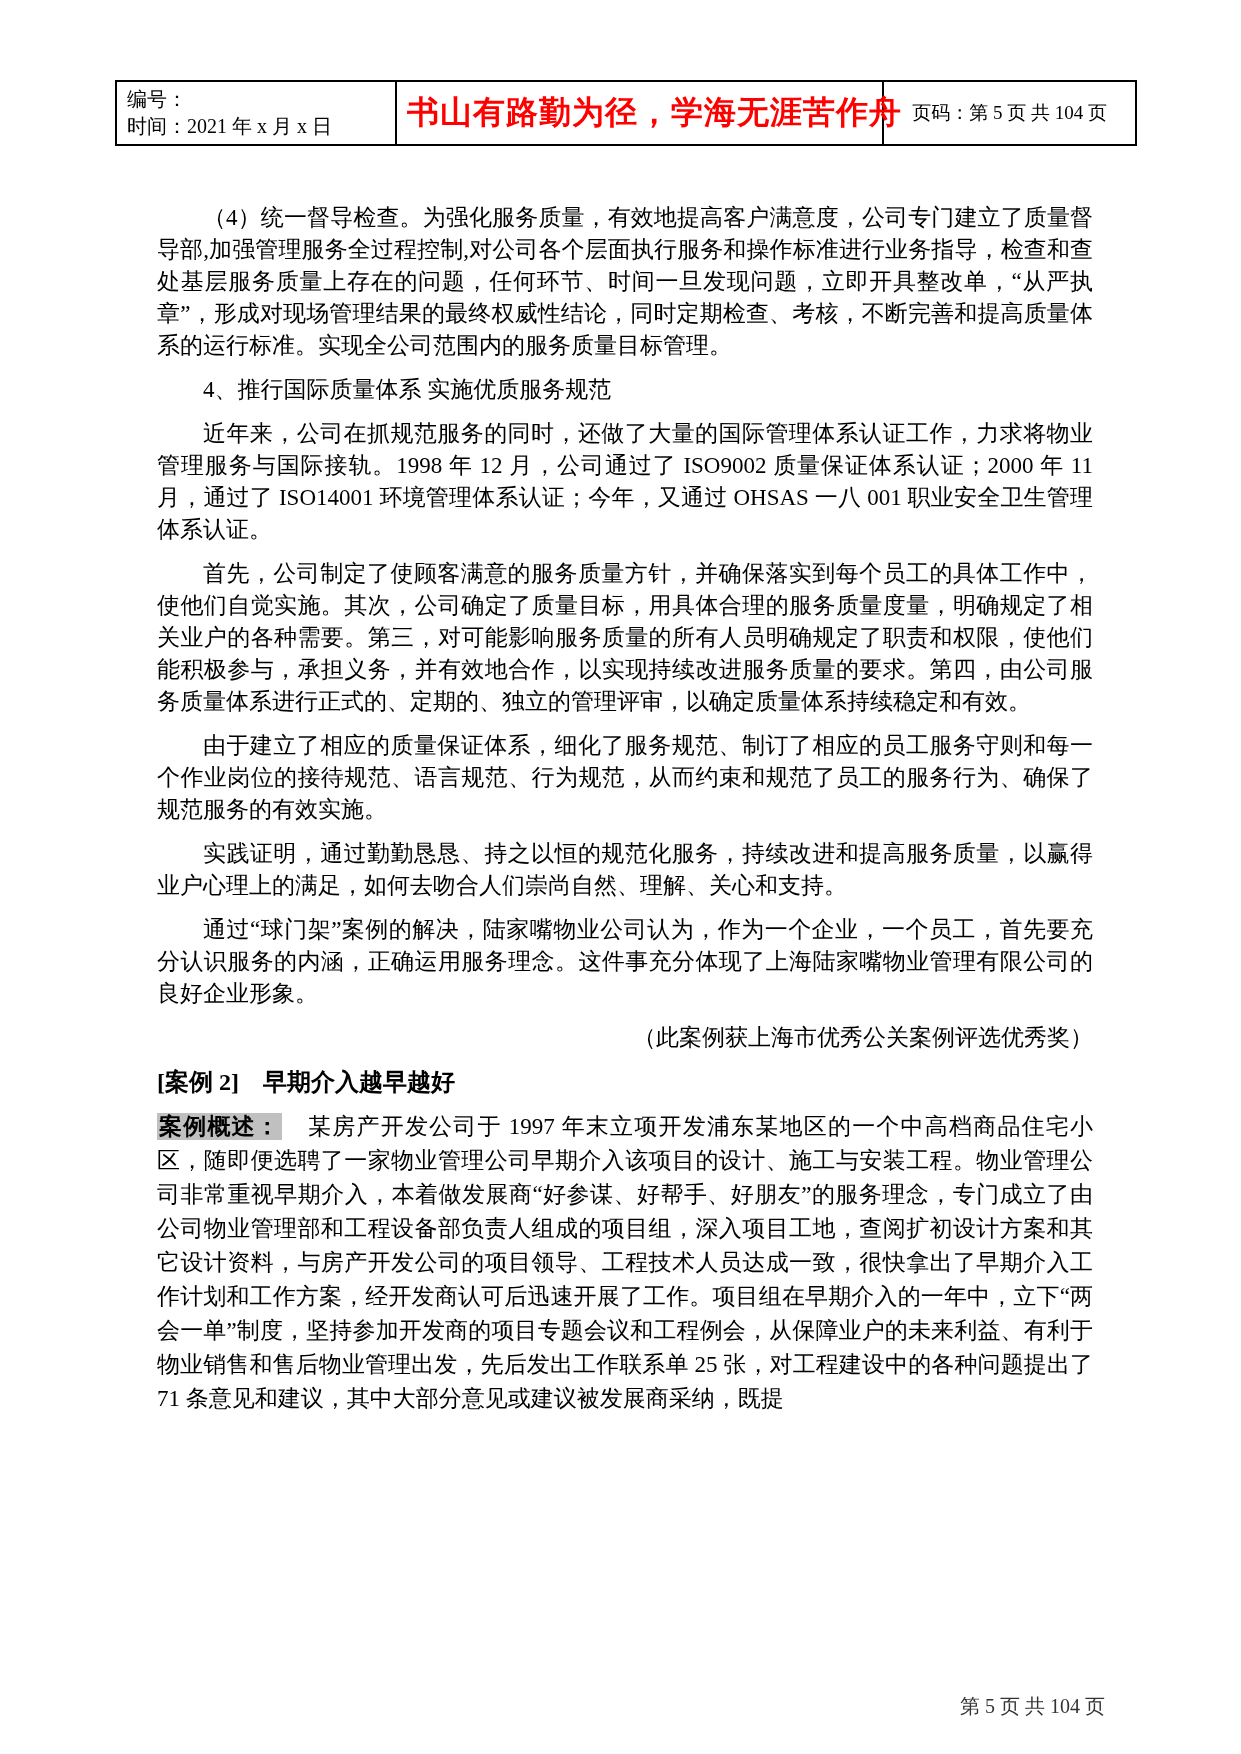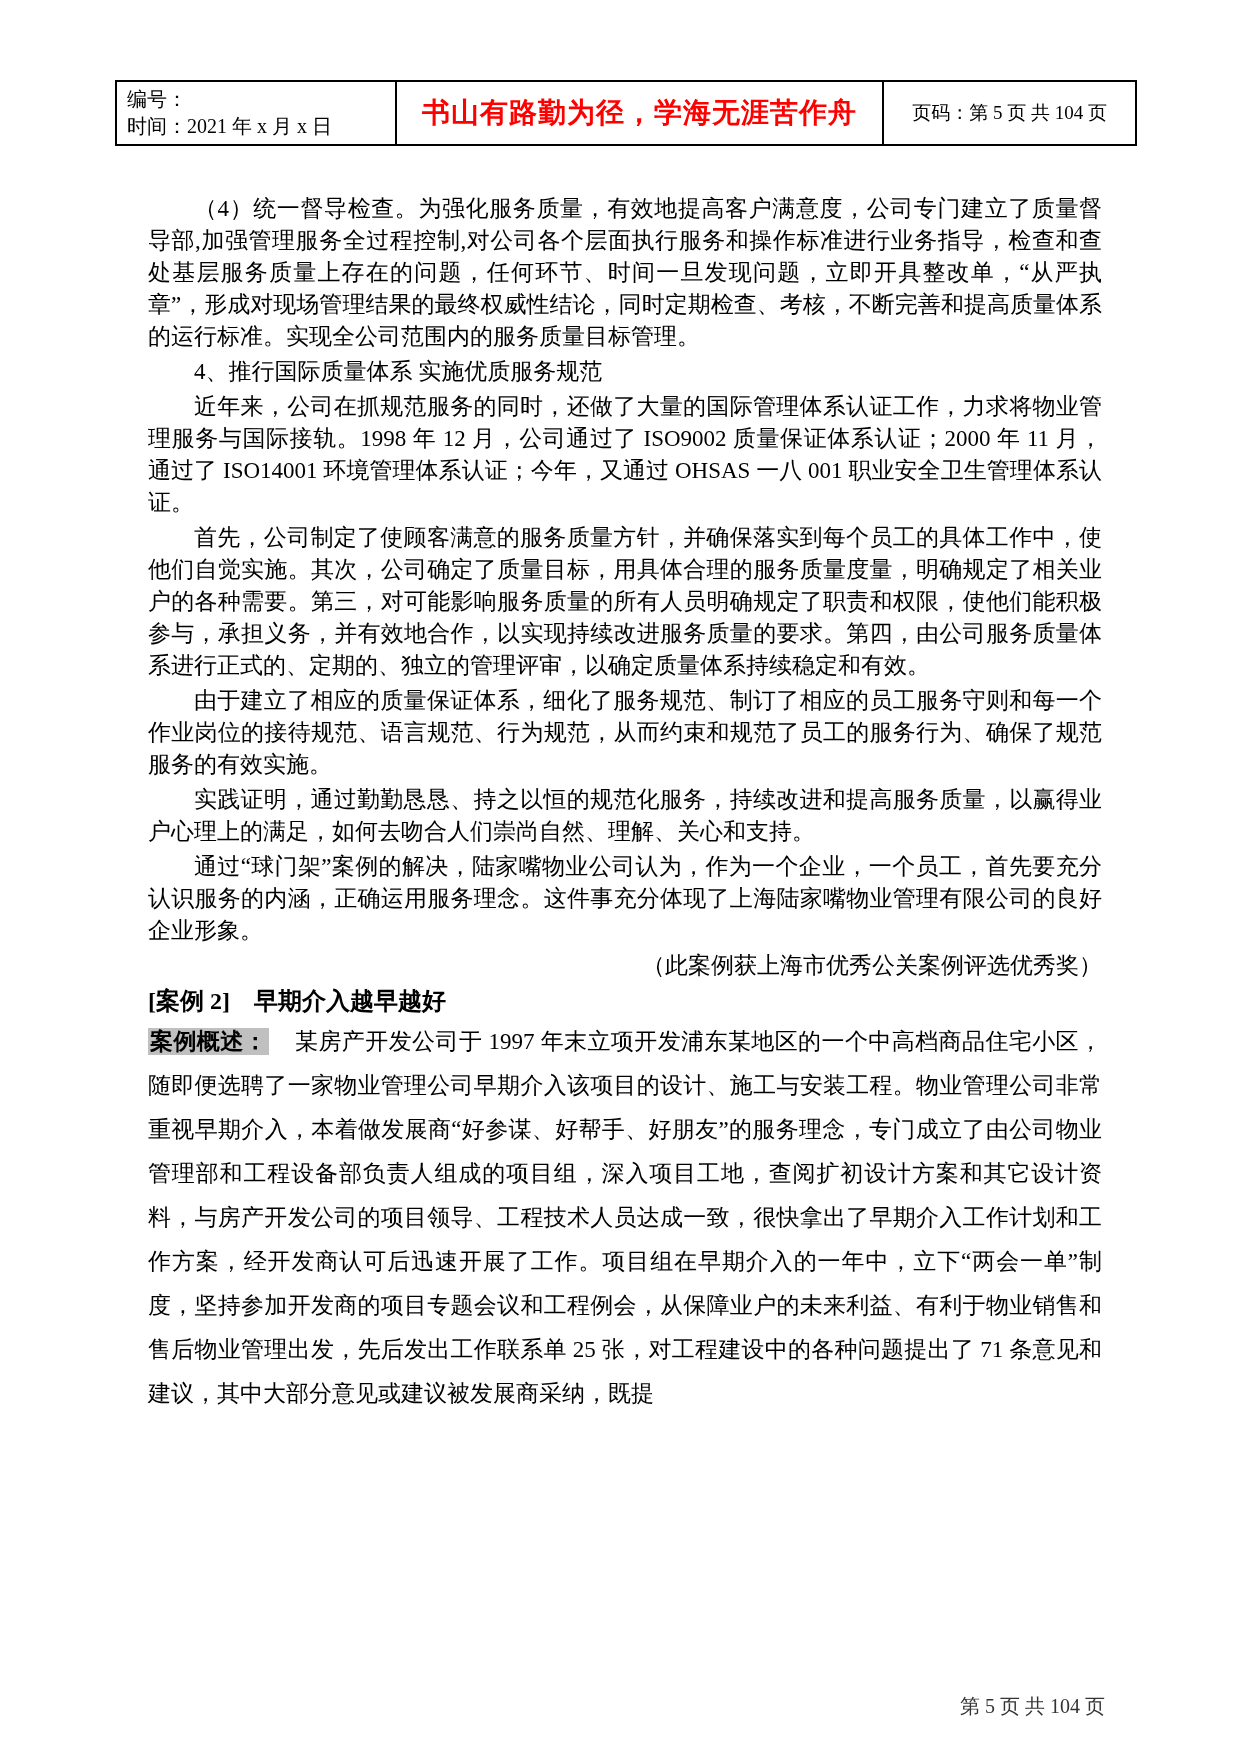--- a/index.html
+++ b/index.html
@@ -27,51 +27,51 @@
     border: 2px solid #000000;
     vertical-align: middle;
     padding: 4px 10px;
   }
   .cell-left { width: 280px; font-size: 20px; line-height: 27px; }
   .cell-mid  { width: 487px; text-align: center; }
   .cell-right{ width: 253px; font-size: 19px; text-align: center; margin-left: 40px; }
   .motto {
     color: #ff0000;
     font-weight: bold;
-    font-size: 28px;
+    font-size: 32px;
     letter-spacing: 1px;
     white-space: nowrap;
   }
   
   .body-text {
     position: absolute;
     top: 190px;
     left: 145px;
     width: 960px;
     font-size: 23px;
     line-height: 32px;
     text-align: justify;
     text-justify: inter-ideograph;
   }
-  .body-text p { text-indent: 2em; margin: 3px; }
+  .body-text p { text-indent: 2em; margin: 12px; }
   .award-note {
     margin-top: 44px;
     text-align: right;
     text-indent: 0 !important;
   }
   .case-heading {
     margin-top: 42px;
     font-weight: bold;
     font-size: 24px;
     text-indent: 0 !important;
   }
   .case-para {
     margin-top: 40px;
     text-indent: 0 !important;
-    line-height: 44px;
+    line-height: 34px;
   }
   .case-label {
     font-weight: bold;
     background: #c0c0c0;
     padding: 1px 2px;
     margin-right: 26px;
   }
   
   .footer {
     position: absolute;

